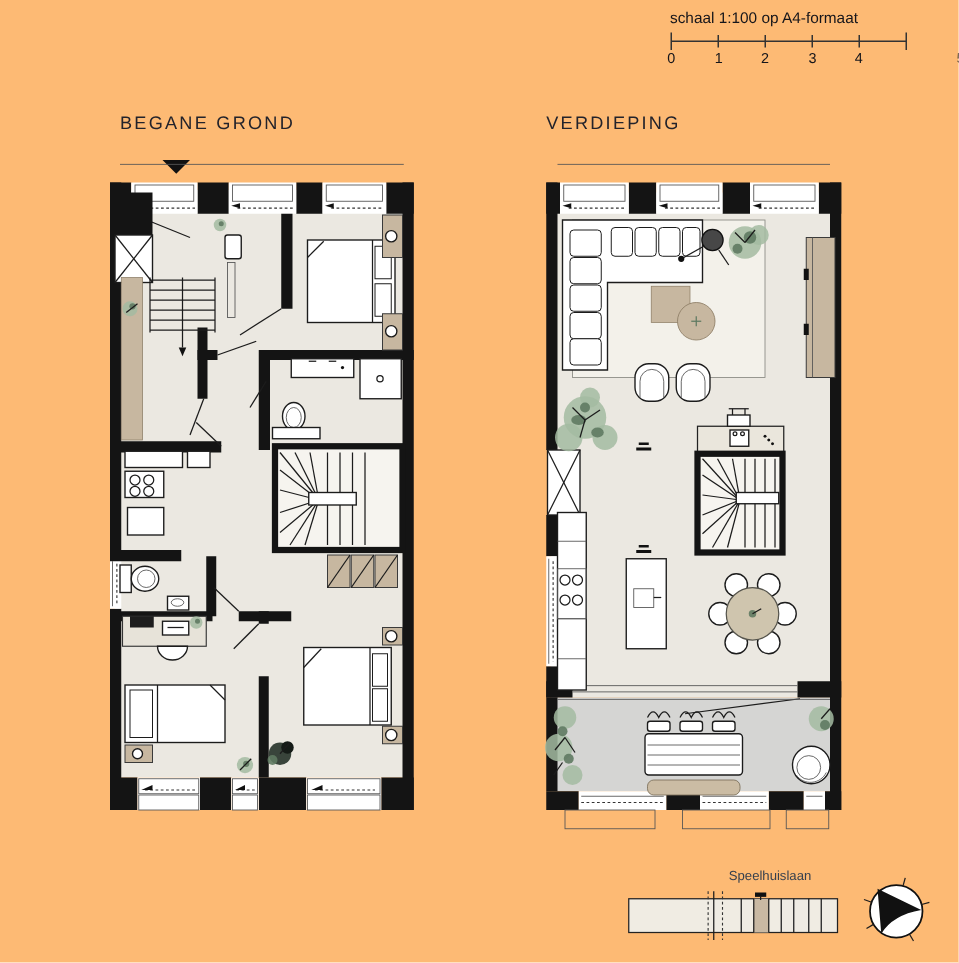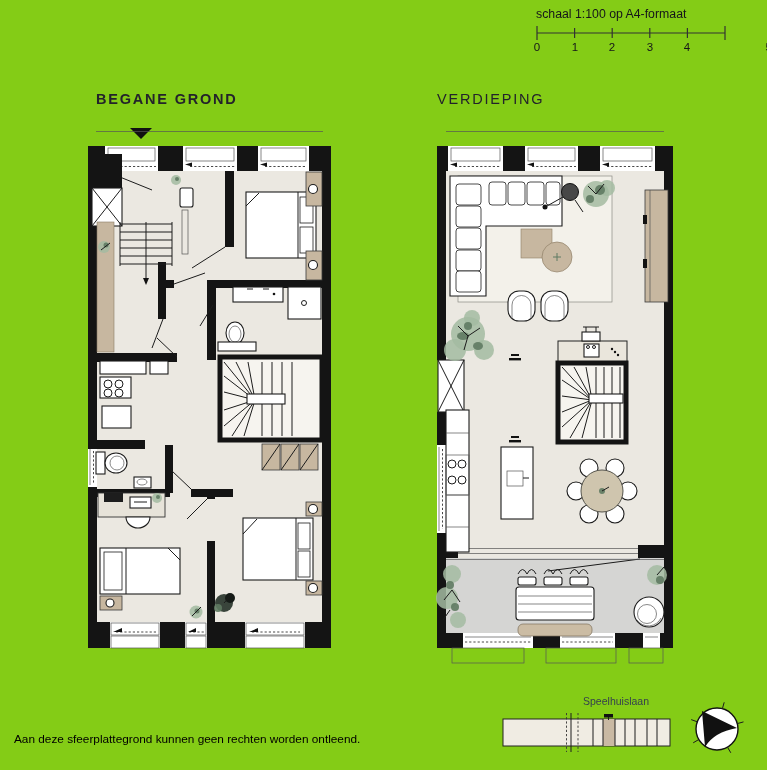--- a/index.html
+++ b/index.html
@@ -1,16 +1,16 @@
 <!DOCTYPE html>
 <html><head>
 <meta charset="utf-8">
 <style>
   html,body{margin:0;padding:0;background:#fff;}
-  #stage{position:relative;width:767px;height:770px;background:#84cc16;overflow:hidden;
+  #stage{position:relative;width:767px;height:770px;background:#fdba74;overflow:hidden;
          font-family:"Liberation Sans",sans-serif;color:#1a1a1a;}
   .abs{position:absolute;}
   .title{font-size:14.5px;letter-spacing:1.8px;color:#23232b;font-weight:500;}
   .scale-label{font-size:12.3px;color:#15151a;}
   .tick{font-size:11.5px;color:#15151a;text-align:center;width:24px;}
   .street{font-size:10.5px;color:#36404e;width:110px;text-align:right;}
   .kantoren{font-size:10.5px;color:#15151a;}
   .foot{font-size:11.8px;line-height:15.5px;color:#000;}
   
   .w{fill:#141414;stroke:none}
@@ -36,28 +36,27 @@
 <div id="stage">
 
   <div class="abs scale-label" style="left:536px;top:7px;">schaal 1:100 op A4-formaat</div>
   <div class="abs tick" style="left:525px;top:41px;">0</div>
   <div class="abs tick" style="left:563px;top:41px;">1</div>
   <div class="abs tick" style="left:600px;top:41px;">2</div>
   <div class="abs tick" style="left:638px;top:41px;">3</div>
   <div class="abs tick" style="left:675px;top:41px;">4</div>
   <div class="abs tick" style="left:716px;top:41px;width:34px;margin-left:42px;">5 m</div>
 
-  <div class="abs title" style="left:96px;top:91px;font-weight:bold;">BEGANE GROND</div>
+  <div class="abs title" style="left:96px;top:91px;">BEGANE GROND</div>
   <div class="abs title" style="left:437px;top:91px;text-align:center;">VERDIEPING</div>
 
   <div class="abs street" style="left:539px;top:695px;">Speelhuislaan</div>
   <div class="abs kantoren" style="left:511px;top:726px;">Kantoren</div>
 
   <div class="abs foot" style="left:14px;top:732px;width:520px;">
-    <div>Aan deze sfeerplattegrond kunnen geen rechten worden ontleend.</div>
   </div>
 
   <svg class="abs" style="left:0;top:0;" width="767" height="770" viewBox="0 0 767 770">
 
     <g>
       <line class="sb" x1="537" y1="33" x2="725" y2="33"></line>
       <line class="sb" x1="537" y1="26" x2="537" y2="40"></line>
       <line class="sb" x1="574.6" y1="28" x2="574.6" y2="38"></line>
       <line class="sb" x1="612.2" y1="28" x2="612.2" y2="38"></line>
       <line class="sb" x1="649.8" y1="28" x2="649.8" y2="38"></line>

